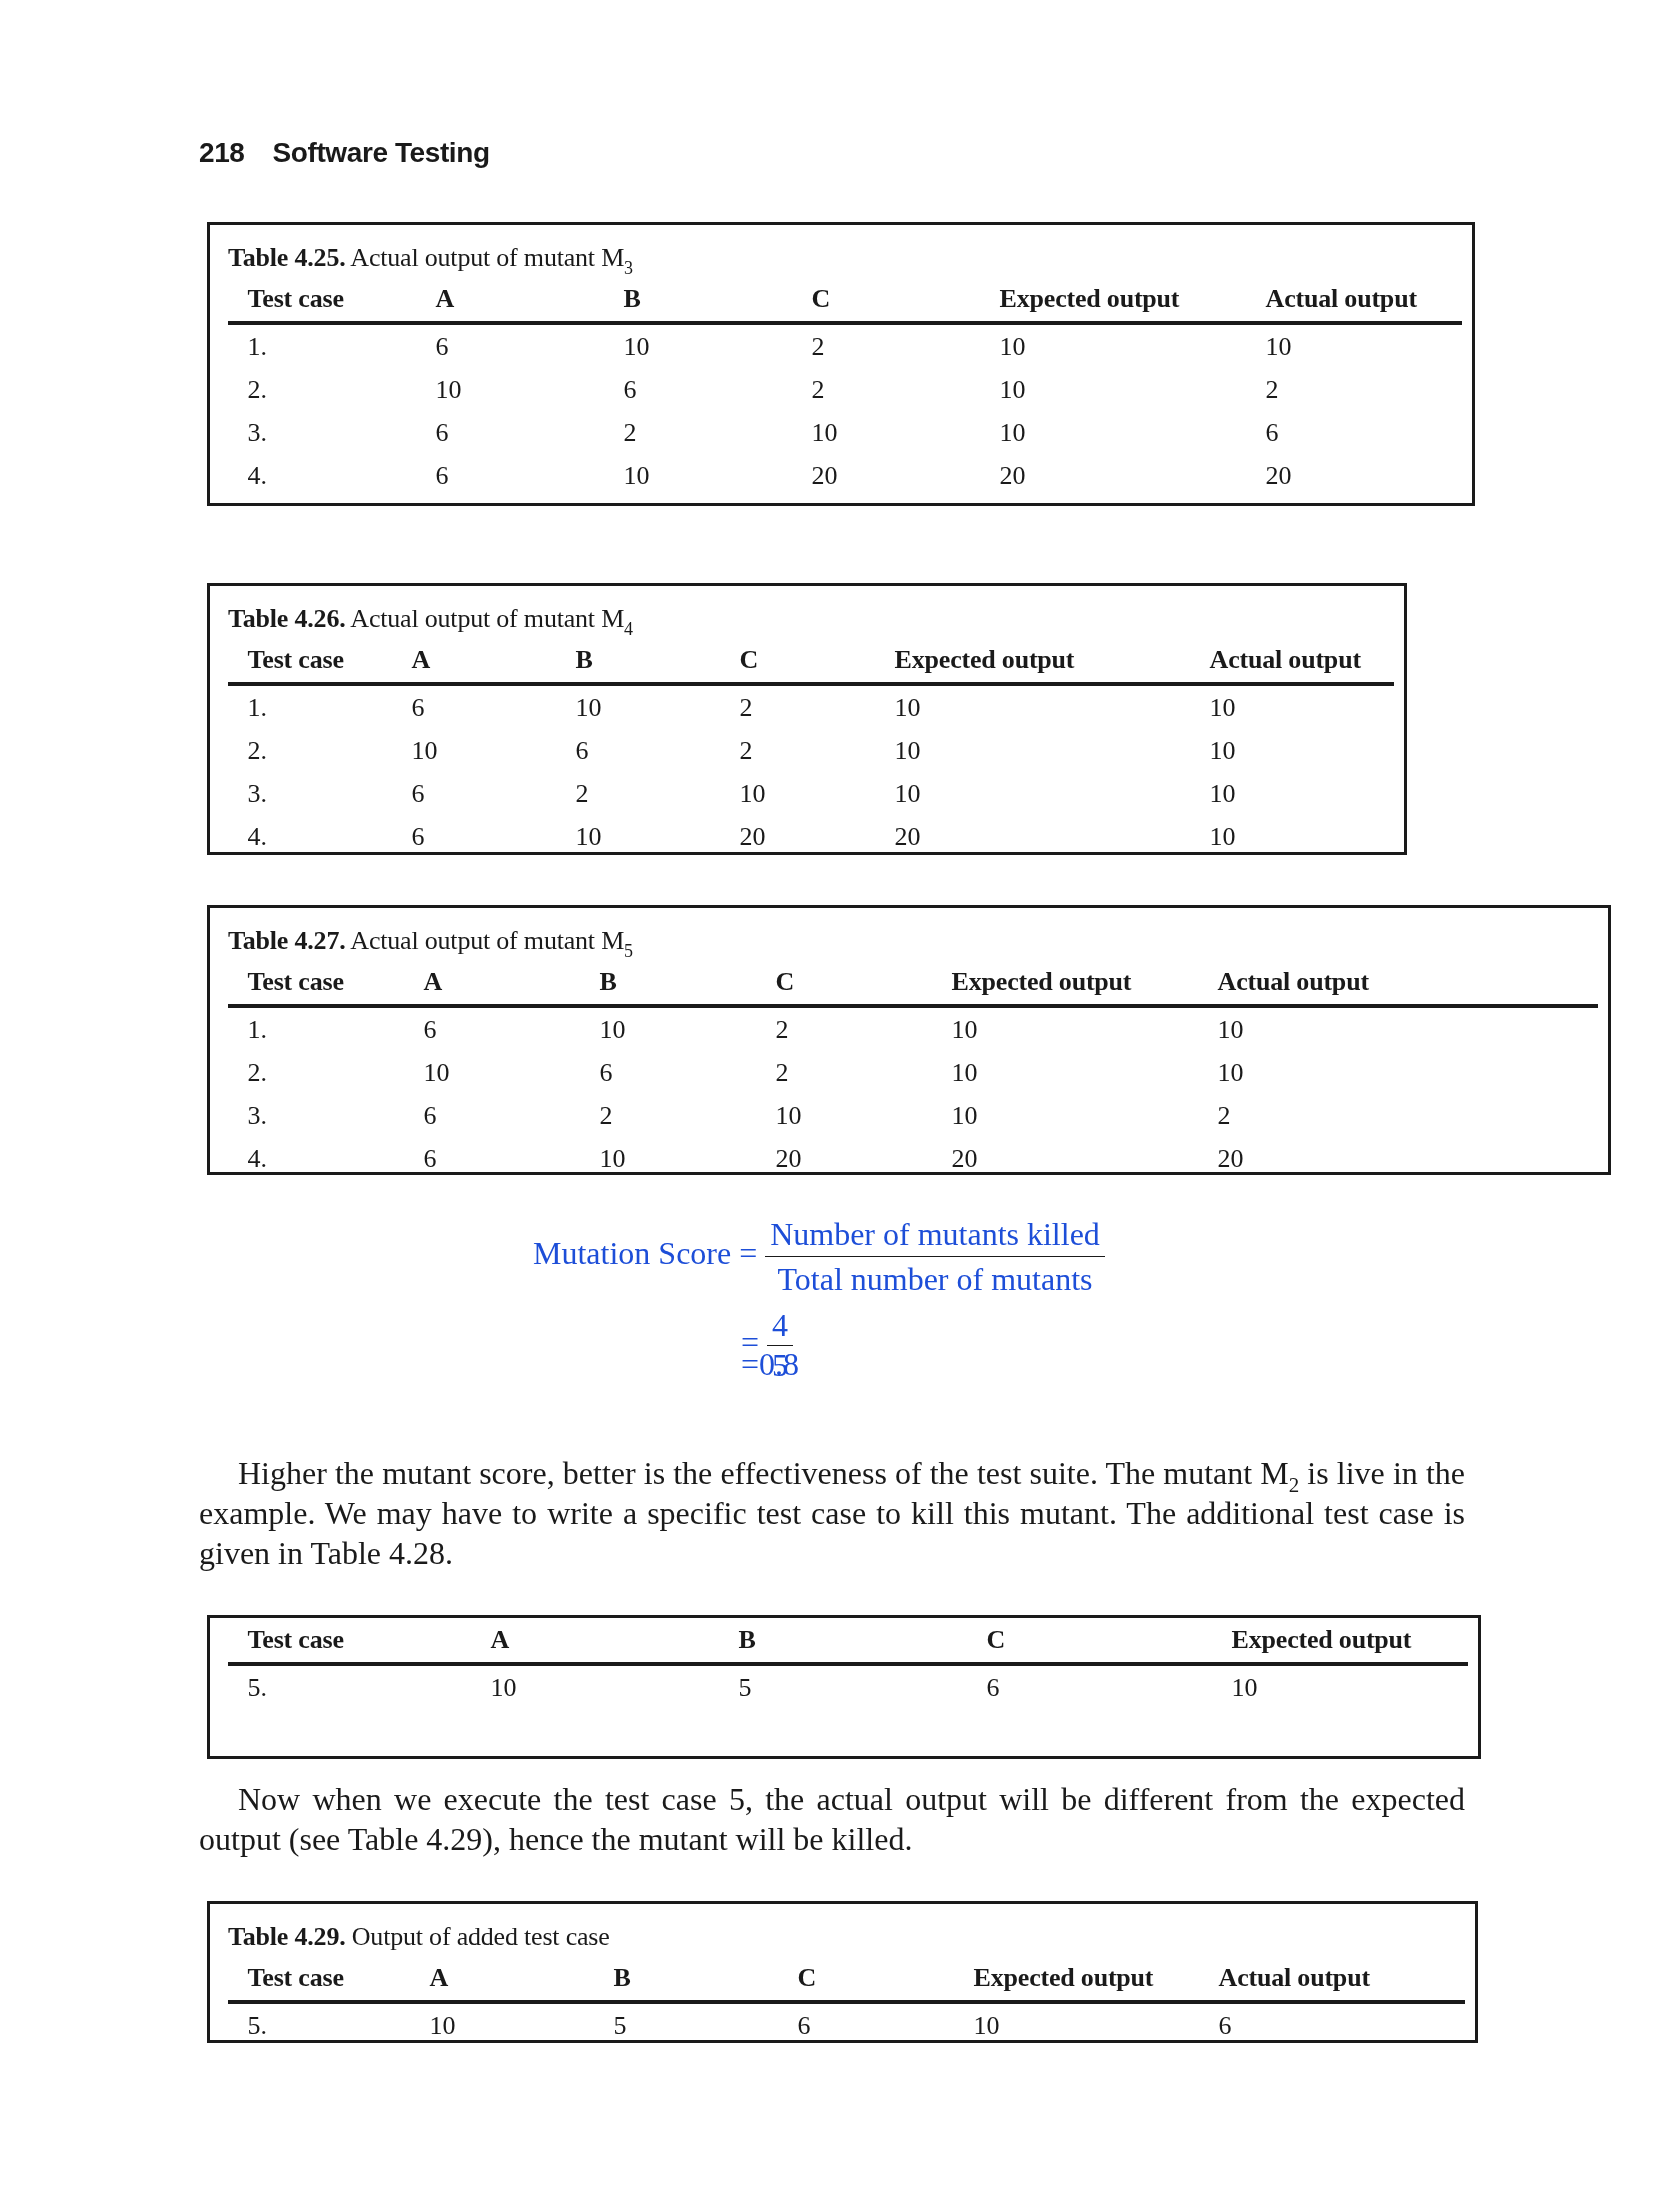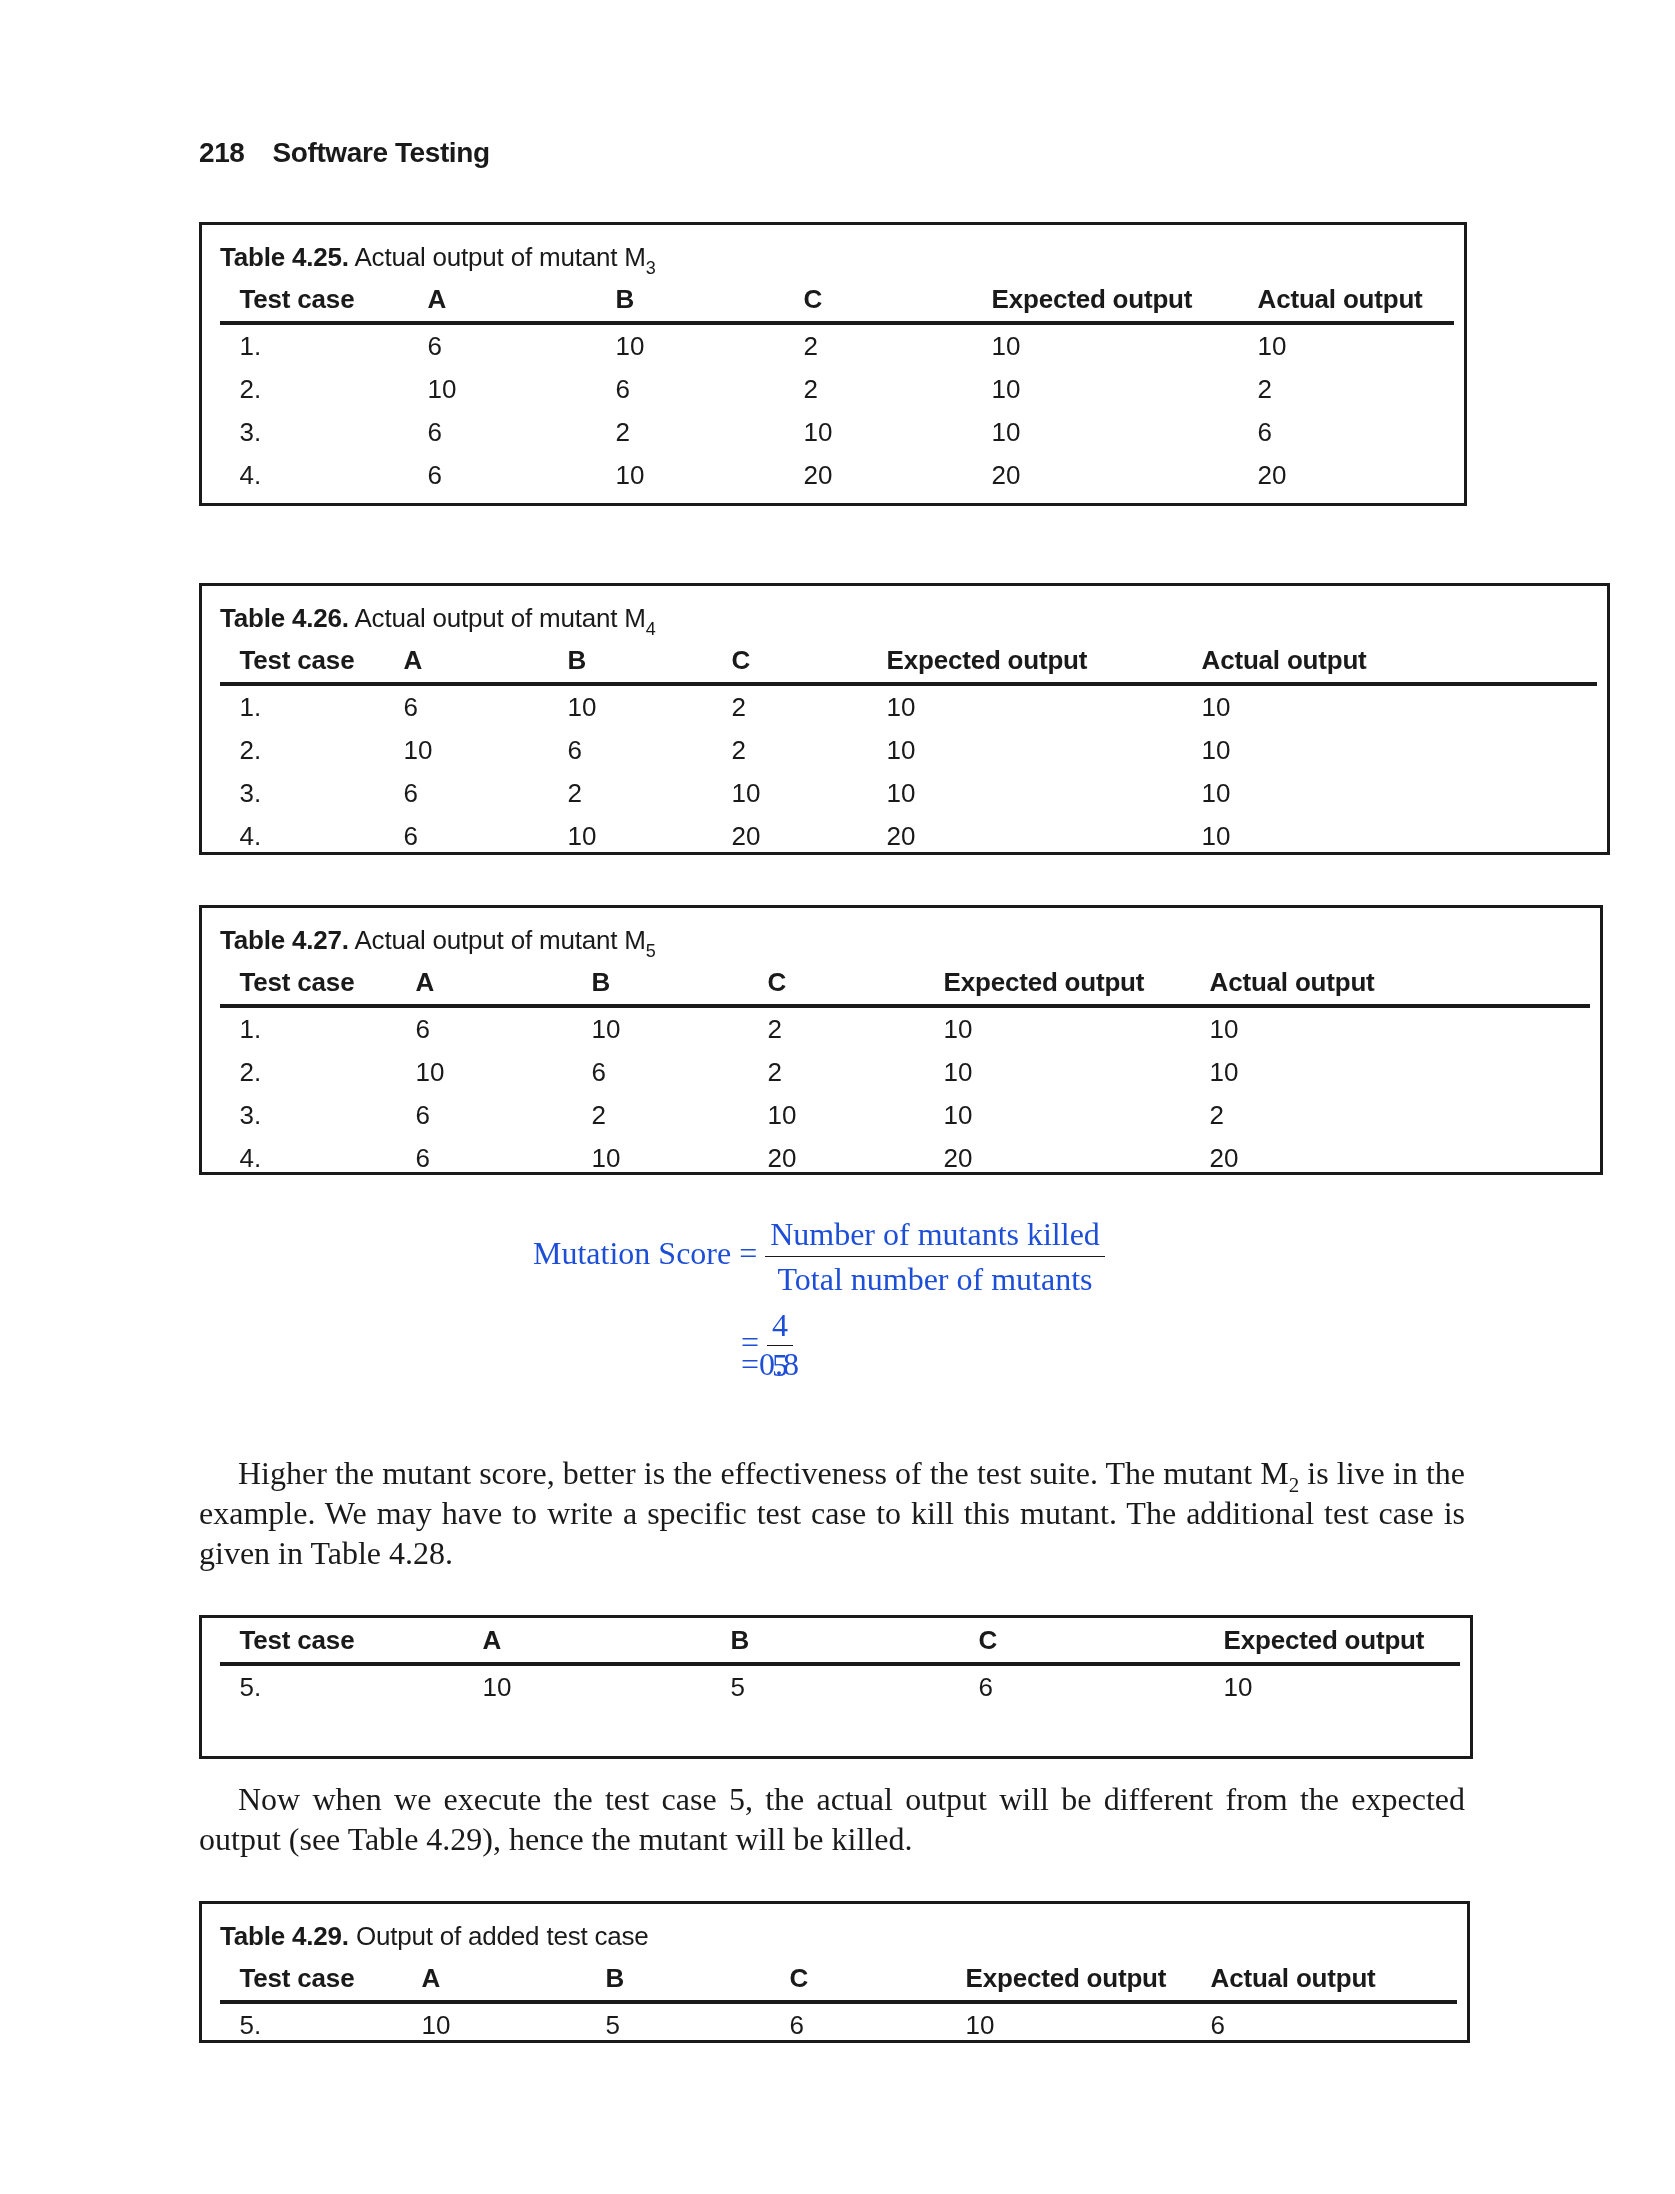--- a/index.html
+++ b/index.html
@@ -8,24 +8,25 @@
     color: #1a1a1a;
     font-family: "Liberation Sans", sans-serif;
   }
   .running-head {
     position: absolute; left: 199px; top: 137px;
     font-size: 28px; font-weight: bold; letter-spacing: -0.4px;
   }
   .running-head .pg { margin-right: 28px; }
 
   .tbox {
-    position: absolute; left: 199px;
+    position: absolute; left: 207px;
     border: 3.3px solid #1a1a1a;
     box-sizing: border-box;
     padding: 0 10px 0 18px;
+    font-family: Liberation Serif, serif;
   }
   .tbox .caption {
     font-size: 26px; margin-top: 13px; height: 39px; line-height: 39px;
     letter-spacing: -0.2px;
   }
   .tbox .caption b { font-weight: bold; }
   .tbox .caption sub { font-size: 18px; vertical-align: -8.2px; }
   .tbox table {
     border-collapse: collapse; width: 100%;
     font-size: 26px;
@@ -114,21 +115,21 @@
           <td>6</td>
           <td>10</td>
           <td>20</td>
           <td>20</td>
           <td>20</td>
         </tr>
     </tbody>
   </table>
 </div>
 
-<div class="tbox" style="top:583px; width:1411px; height:272px;">
+<div class="tbox" style="top:583px; width:1200px; height:272px;">
   <div class="caption"><b>Table 4.26.</b> <span>Actual output of mutant M</span><sub>4</sub></div>
   <table>
     <colgroup>
         <col style="width:164px">
         <col style="width:164px">
         <col style="width:164px">
         <col style="width:155px">
         <col style="width:315px">
         <col>
       </colgroup>

